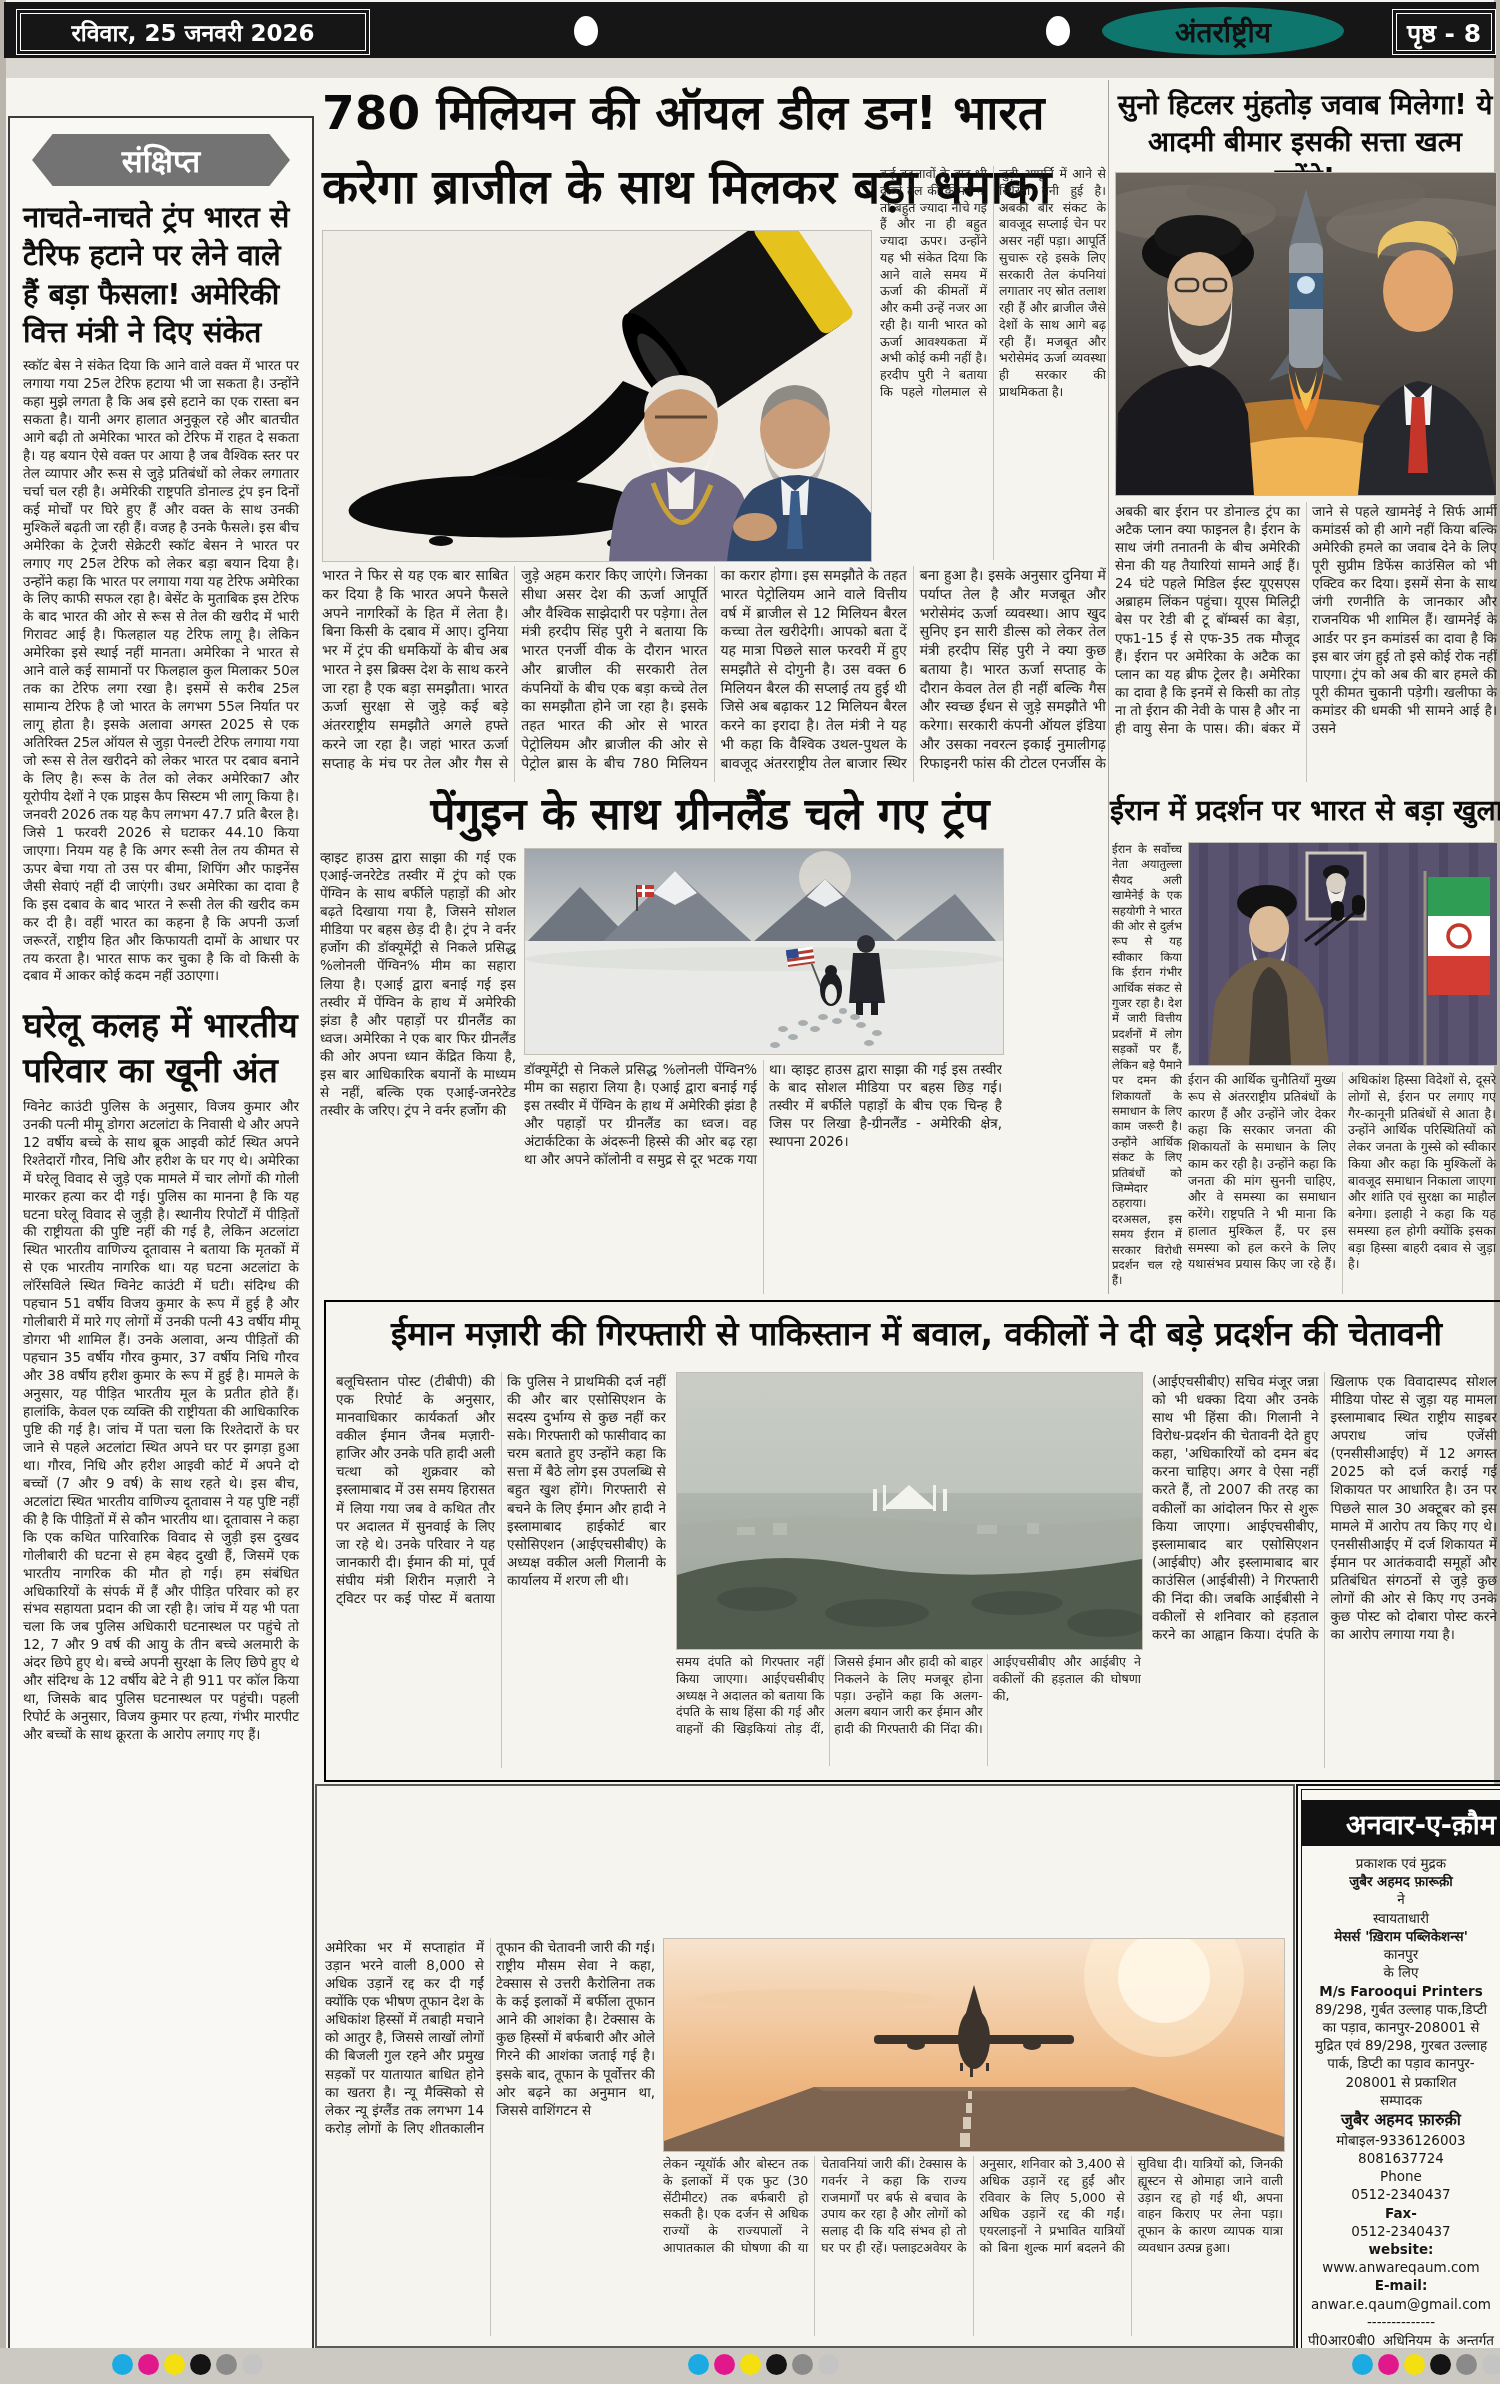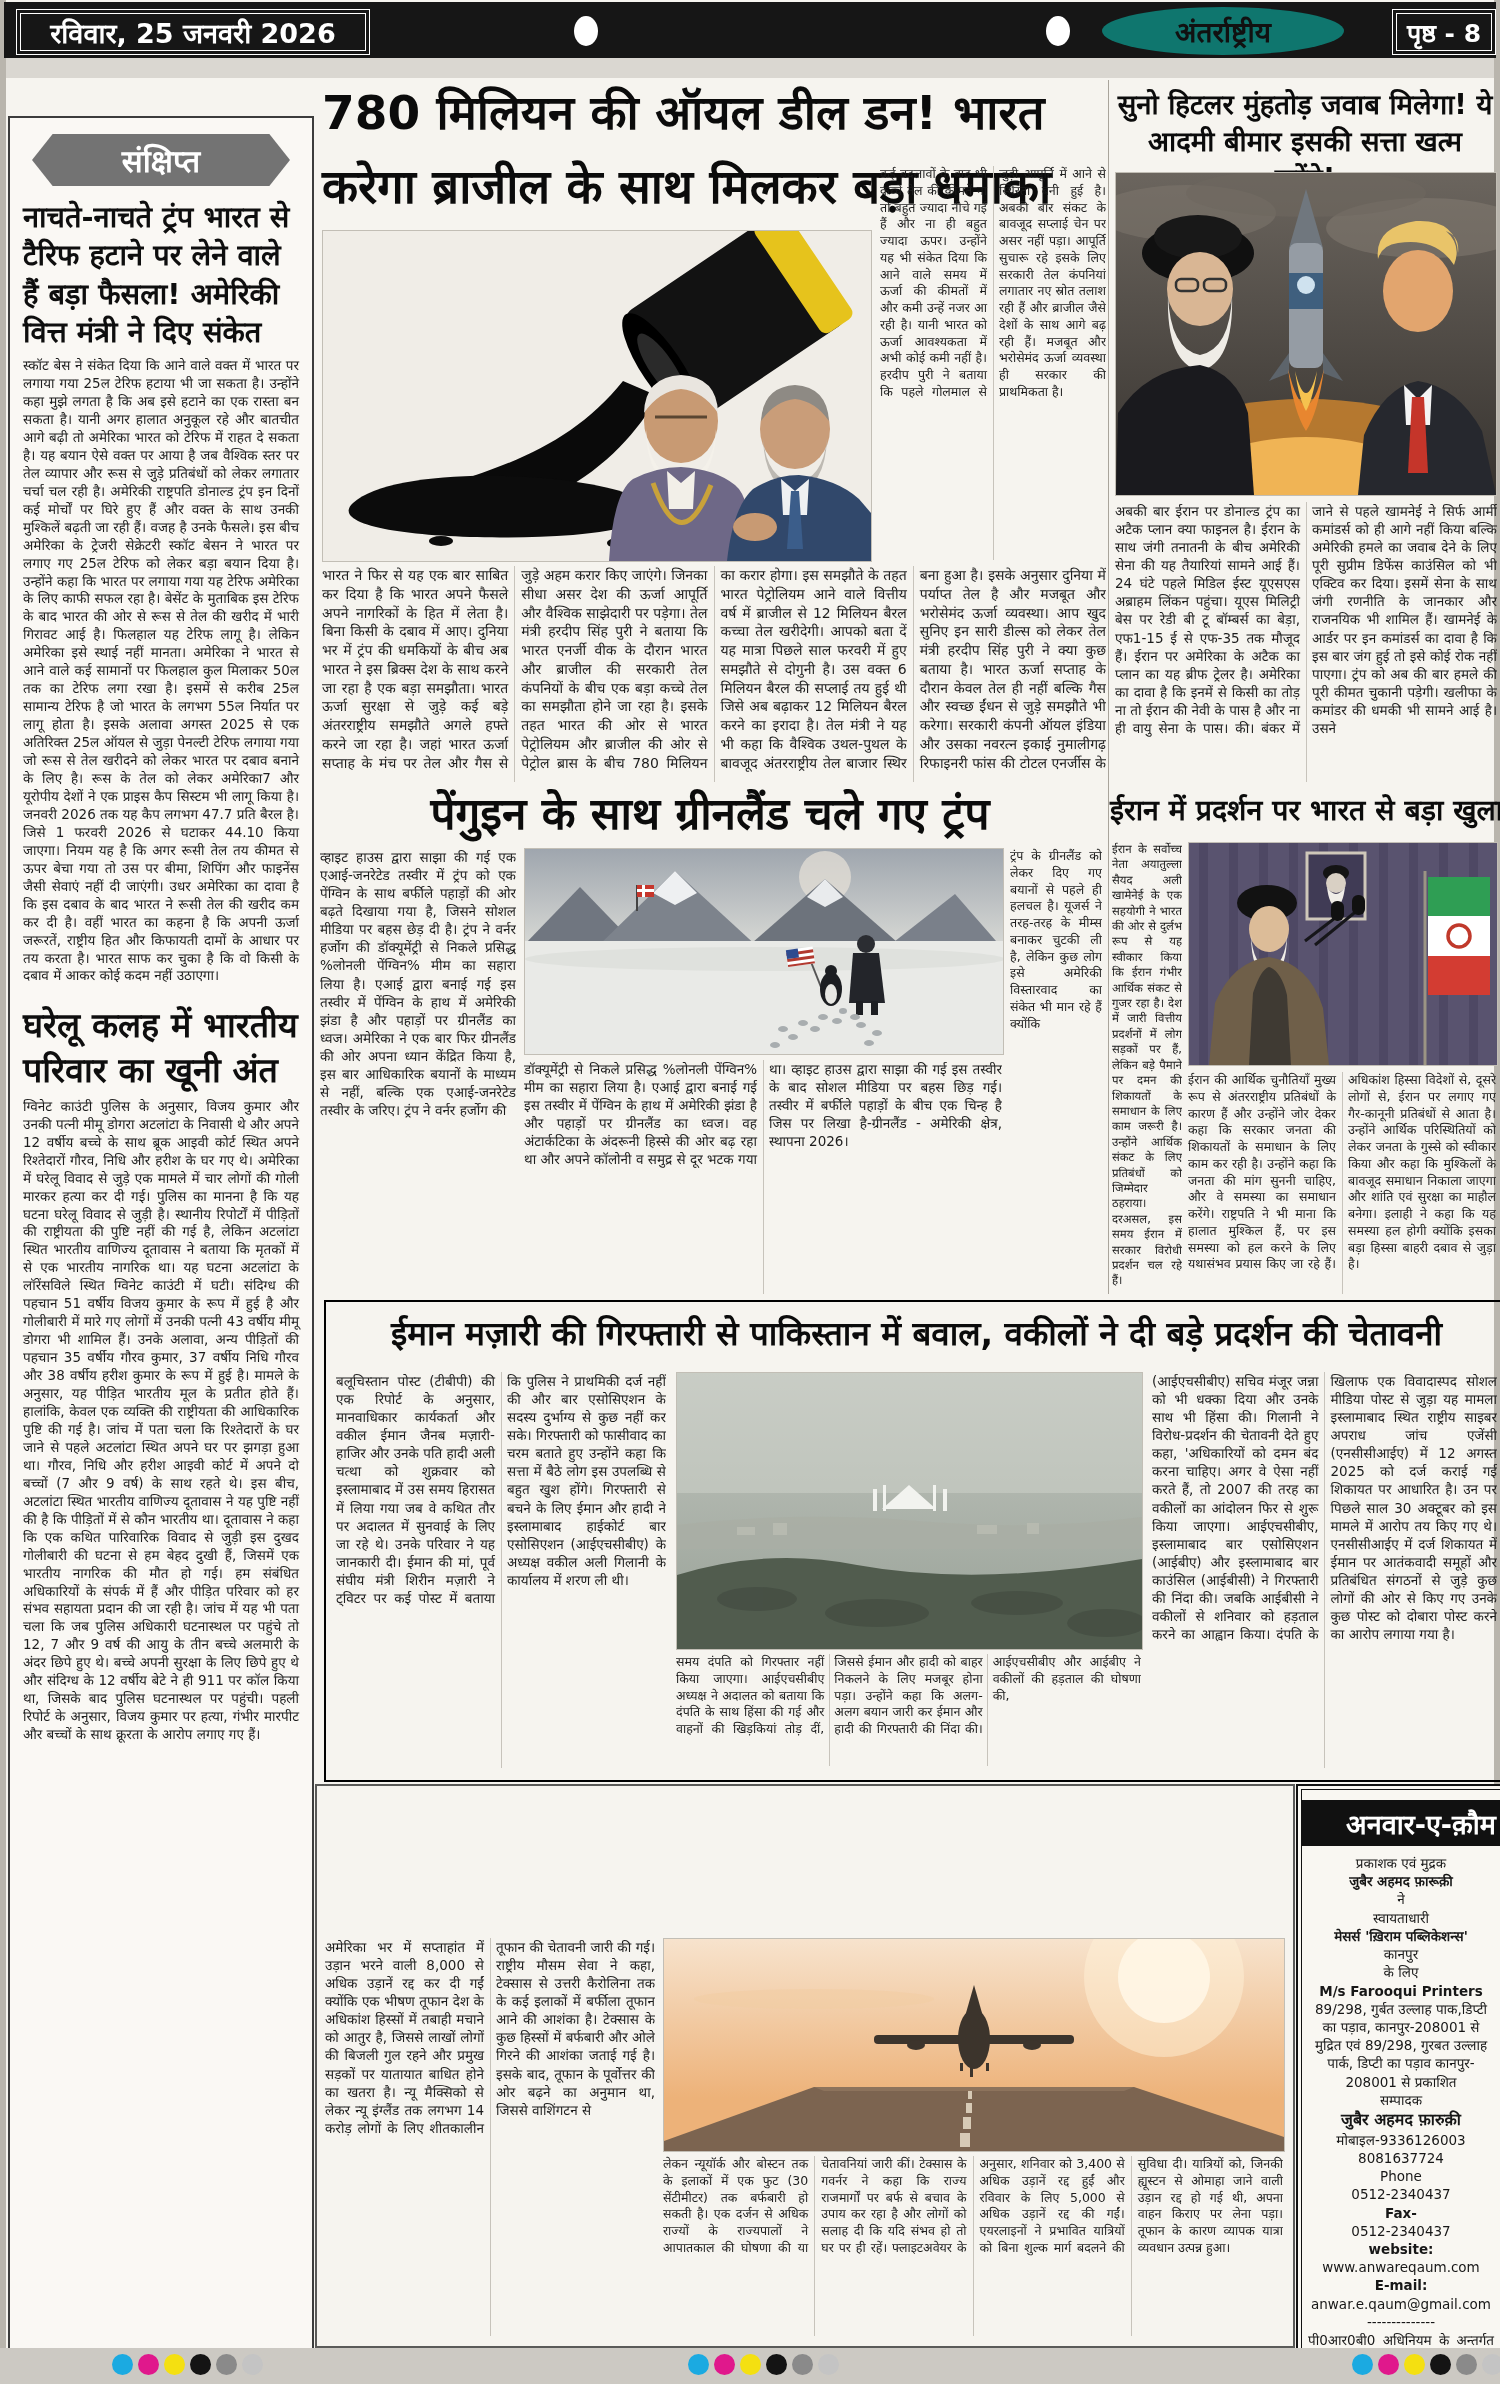--- a/index.html
+++ b/index.html
@@ -5,21 +5,21 @@
   html,body{margin:0;padding:0;background:#8d8a84;}
   .page{position:relative;width:1500px;height:2384px;margin:0 auto;background:#b9b5ad;
         font-family:"DejaVu Sans","Liberation Sans",sans-serif;overflow:hidden;}
   .content-bg{position:absolute;left:6px;top:0;width:1488px;height:2348px;background:#f6f4ef;}
   .top-gray{position:absolute;left:6px;top:58px;width:1488px;height:20px;background:#dad7d1;}
 
   
   .header-bar{position:absolute;left:4px;top:2px;width:1492px;height:56px;background:#161616;}
   .hbox{position:absolute;color:#fff;font-weight:bold;display:flex;align-items:center;justify-content:center;
         border:1px solid #fff;box-shadow:inset 0 0 0 3px #161616, inset 0 0 0 4px #fff;}
-  .date-box{left:12px;top:7px;width:352px;height:44px;font-size:27px;}
+  .date-box{left:12px;top:7px;width:352px;height:44px;font-size:23px;}
   .title-box{left:612px;top:6px;width:404px;height:46px;font-size:25px;}
   .page-box{left:1388px;top:7px;width:102px;height:44px;font-size:25px;}
   .hdot{position:absolute;top:14px;width:24px;height:30px;background:#fff;border-radius:50%;}
   .section-oval{position:absolute;left:1098px;top:5px;width:242px;height:48px;background:#0f766e;border-radius:50%;
         display:flex;align-items:center;justify-content:center;font-size:28px;font-weight:bold;color:#111;}
 
   
   .left-box{position:absolute;left:8px;top:116px;width:302px;height:2230px;background:#faf8f4;
         border:2px solid #3c3c3c;overflow:hidden;}
   .ribbon{margin:16px auto 6px;width:258px;height:52px;background:#737373;color:#fff;font-size:31px;font-weight:bold;
@@ -227,21 +227,20 @@
         <ellipse cx="312" cy="172" rx="5" ry="3"></ellipse>
           <ellipse cx="318" cy="162" rx="4" ry="3"></ellipse>
         <ellipse cx="330" cy="168" rx="5" ry="3"></ellipse>
           <ellipse cx="336" cy="176" rx="5" ry="3"></ellipse>
         <ellipse cx="352" cy="184" rx="5" ry="3"></ellipse>
           <ellipse cx="344" cy="194" rx="5" ry="3"></ellipse>
       </g>
     </svg>
   </div>
   <div class="col cols2" style="left:524px;top:1060px;width:478px;height:234px;">डॉक्यूमेंट्री से निकले प्रसिद्ध %लोनली पेंग्विन% मीम का सहारा लिया है। एआई द्वारा बनाई गई इस तस्वीर में पेंग्विन के हाथ में अमेरिकी झंडा है और पहाड़ों पर ग्रीनलैंड का ध्वज। वह अंटार्कटिका के अंदरूनी हिस्से की ओर बढ़ रहा था और अपने कॉलोनी व समुद्र से दूर भटक गया था। व्हाइट हाउस द्वारा साझा की गई इस तस्वीर के बाद सोशल मीडिया पर बहस छिड़ गई। तस्वीर में बर्फीले पहाड़ों के बीच एक चिन्ह है जिस पर लिखा है-ग्रीनलैंड - अमेरिकी क्षेत्र, स्थापना 2026।</div>
-  <div class="col" style="left:1010px;top:848px;width:92px;height:446px;font-size:12.5px;">ट्रंप के ग्रीनलैंड को लेकर दिए गए बयानों से पहले ही हलचल है। यूजर्स ने तरह-तरह के मीम्स बनाकर चुटकी ली है, लेकिन कुछ लोग इसे अमेरिकी विस्तारवाद का संकेत भी मान रहे हैं क्योंकि</div>
 
   <div class="iran-head">ईरान में प्रदर्शन पर भारत से बड़ा खुलासा</div>
   <div class="col" style="left:1112px;top:842px;width:70px;height:452px;font-size:11.5px;">ईरान के सर्वोच्च नेता अयातुल्ला सैयद अली खामेनेई के एक सहयोगी ने भारत की ओर से दुर्लभ रूप से यह स्वीकार किया कि ईरान गंभीर आर्थिक संकट से गुजर रहा है। देश में जारी वित्तीय प्रदर्शनों में लोग सड़कों पर हैं, लेकिन बड़े पैमाने पर दमन की शिकायतों के समाधान के लिए काम जरूरी है। उन्होंने आर्थिक संकट के लिए प्रतिबंधों को जिम्मेदार ठहराया। दरअसल, इस समय ईरान में सरकार विरोधी प्रदर्शन चल रहे हैं।</div>
   <div class="photo" style="left:1188px;top:842px;width:308px;height:222px;">
     <svg width="308" height="222" viewBox="0 0 308 222">
       <rect width="308" height="222" fill="#59536f"></rect>
       <g fill="#4e4864">
         <rect x="10" width="9" height="222"></rect>
           <rect x="40" width="9" height="222"></rect>
           <rect x="70" width="9" height="222"></rect>

